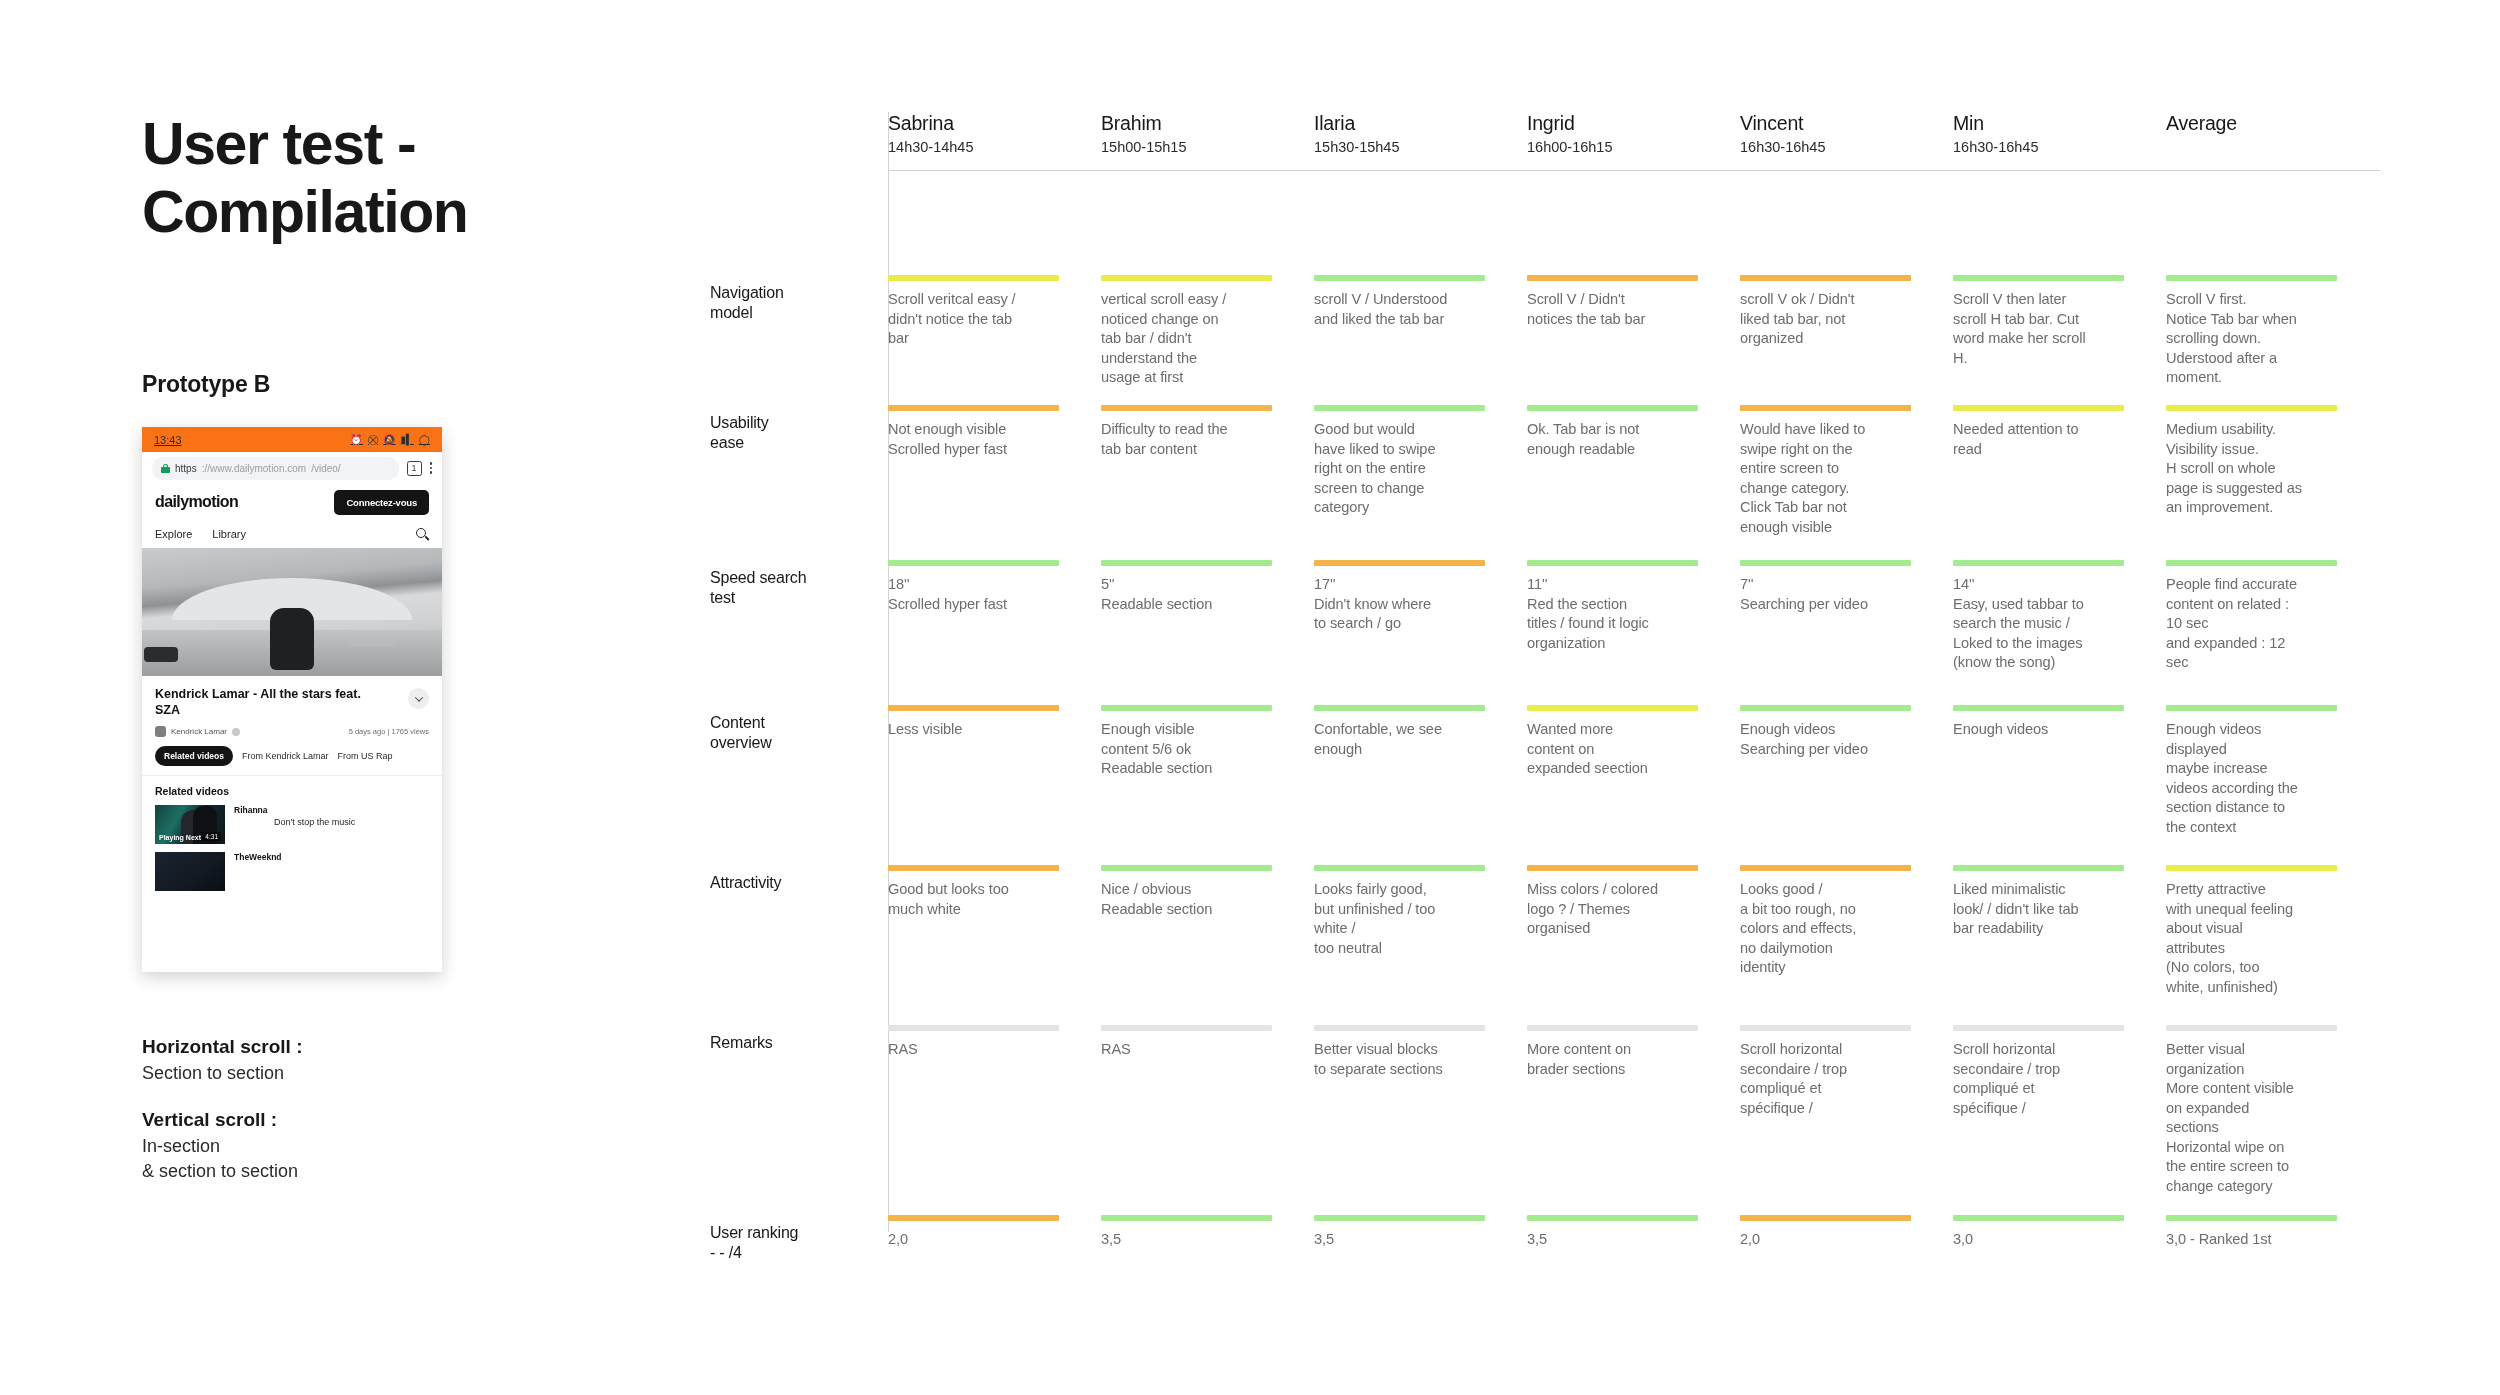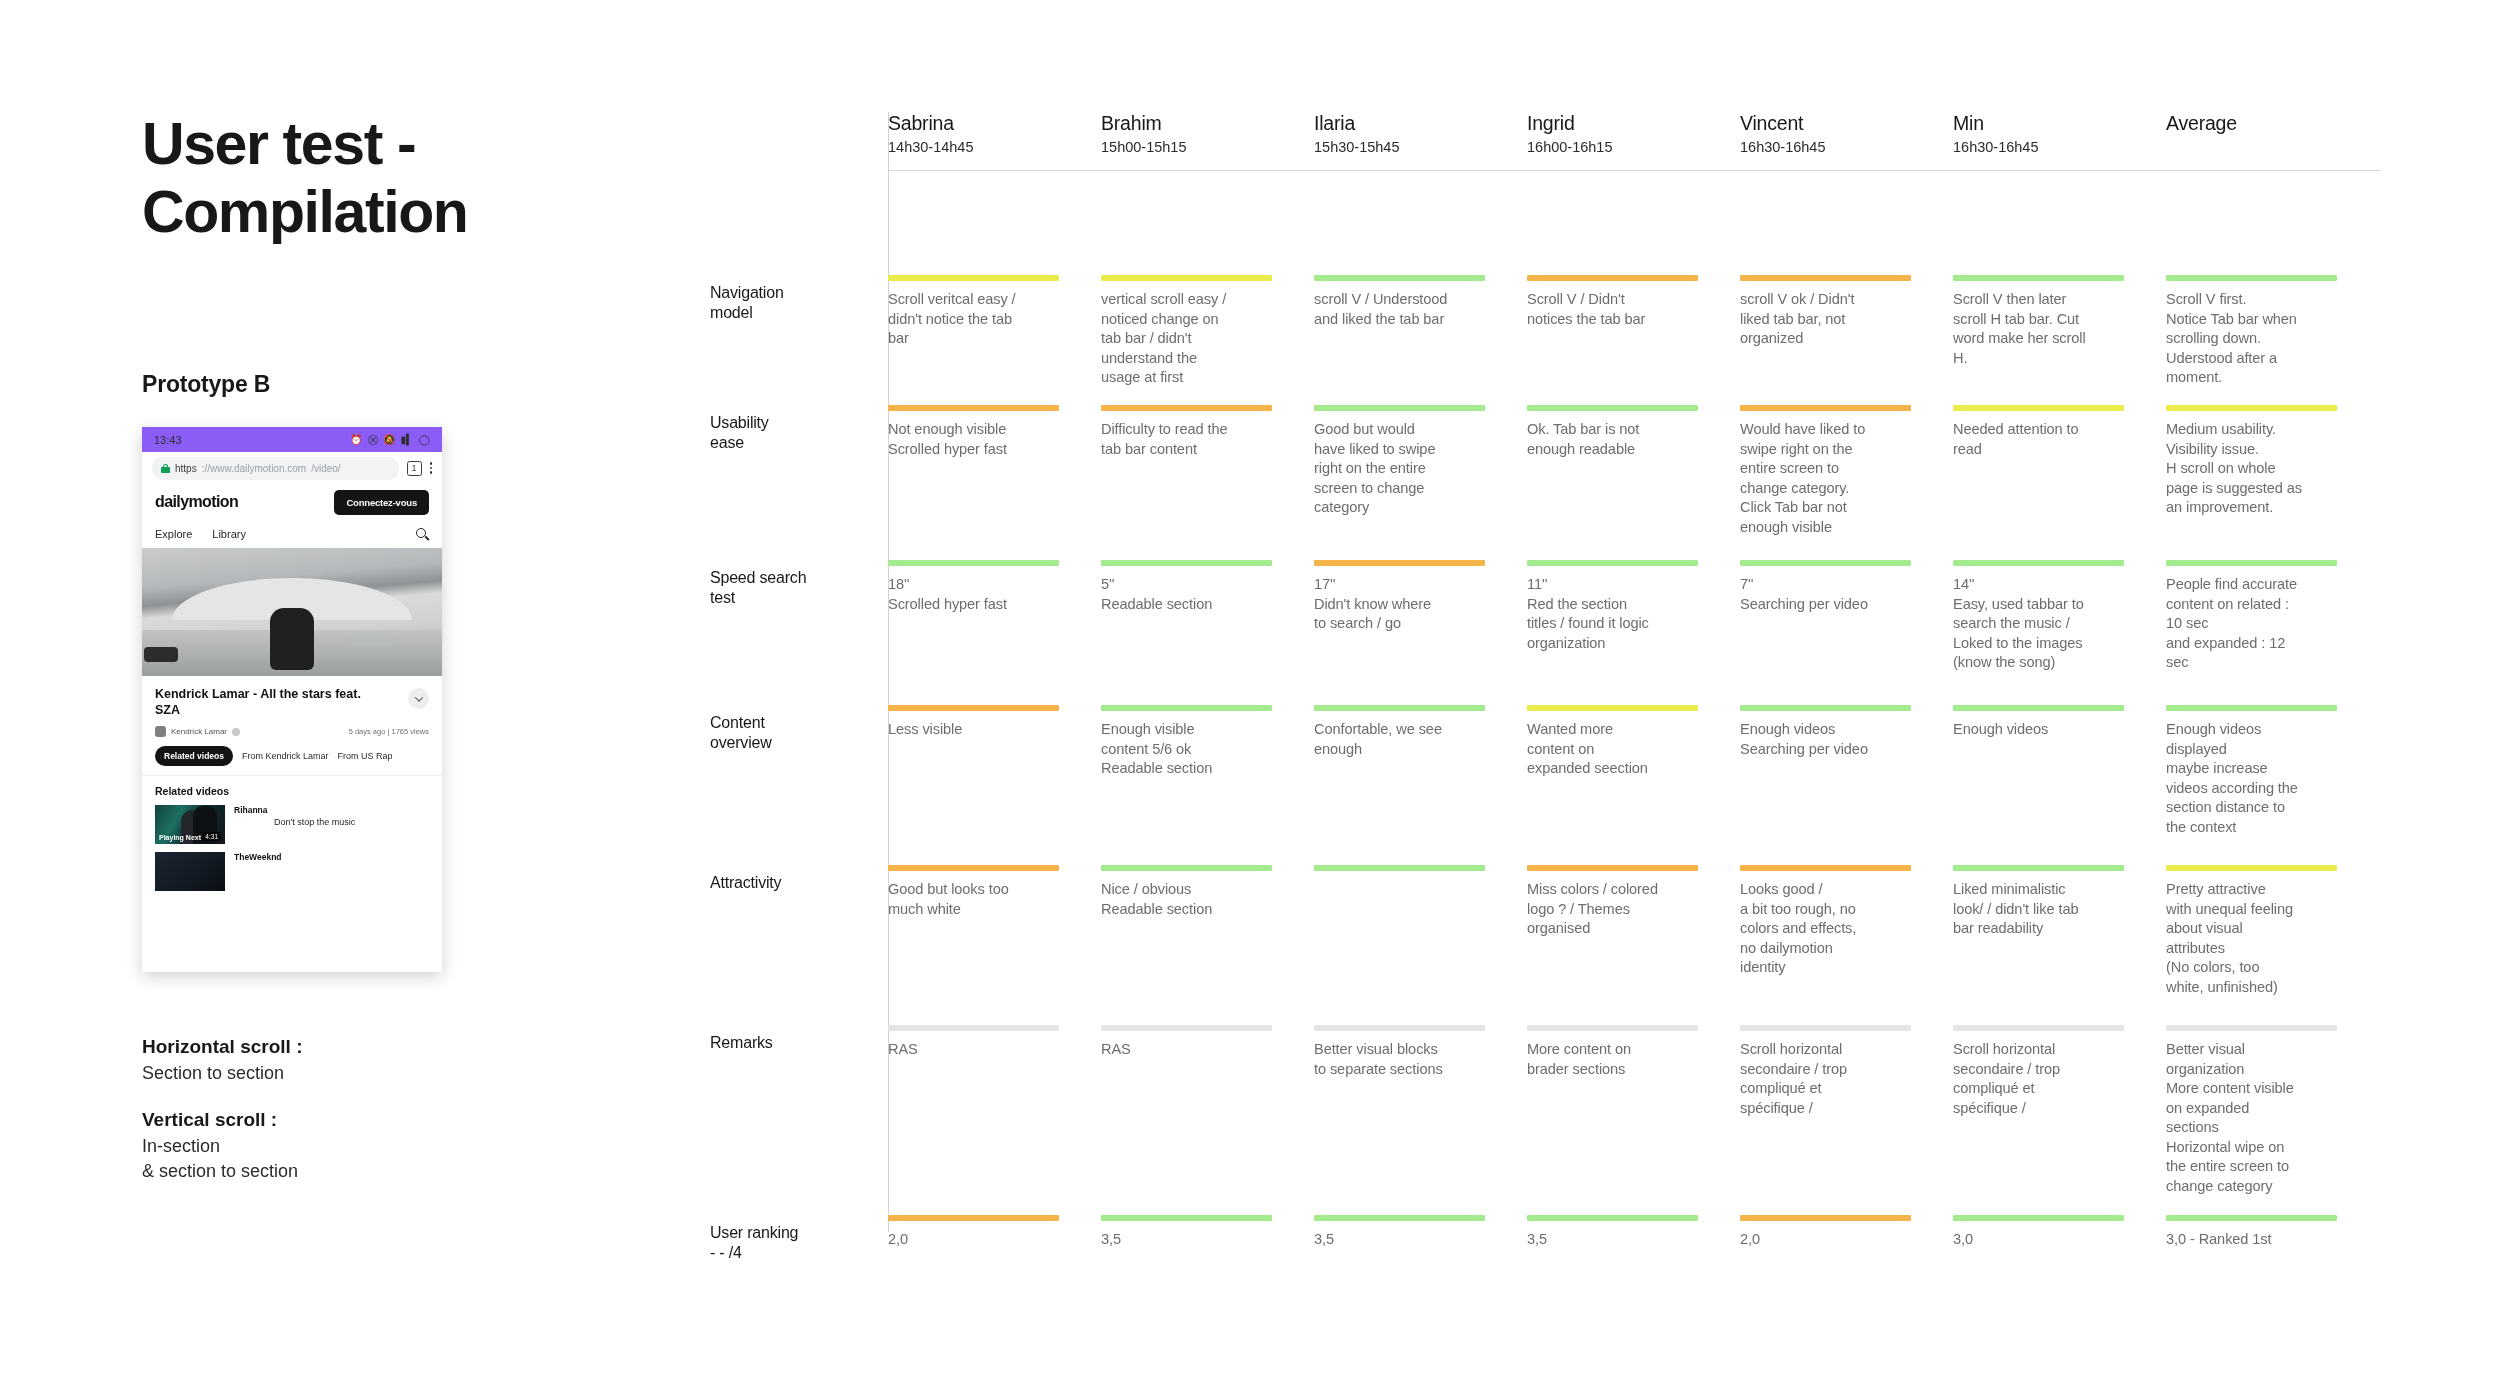--- a/index.html
+++ b/index.html
@@ -26,21 +26,21 @@
   .phone {
     position: absolute; left: 142px; top: 427px;
     width: 300px; height: 545px;
     background: #ffffff;
     box-shadow: 0 5px 16px rgba(0,0,0,0.18);
     overflow: hidden;
   }
   .status-bar {
     height: 25px; display: flex; align-items: center;
     justify-content: space-between; padding: 0 12px;
-    font-size: 11px; color: #2d2d2d; background: #8b5cf6;
+    font-size: 11px; color: #2d2d2d; background: #f97316; text-decoration: underline;
   }
   .status-icons { display: flex; align-items: center; gap: 5px; font-size: 10px; }
   .status-icons span { line-height: 1; }
   .url-bar {
     height: 32px; display: flex; align-items: center; padding: 0 10px; gap: 8px;
     background: #fff;
   }
   .url-pill {
     flex: 1; height: 23px; background: #f1f3f4; border-radius: 12px;
     display: flex; align-items: center; gap: 5px; padding: 0 9px;
@@ -497,20 +497,24 @@
             <div class="celltext">Good but looks too
 much white</div>
           </div>
           <div class="cell">
             <div class="bar" style="background: rgb(164, 235, 143);"></div>
             <div class="celltext">Nice / obvious
 Readable section</div>
           </div>
           <div class="cell">
             <div class="bar" style="background: rgb(164, 235, 143);"></div>
+            <div class="celltext">Looks fairly good,
+but unfinished  / too
+white /
+too neutral</div>
           </div>
           <div class="cell">
             <div class="bar" style="background: rgb(245, 180, 74);"></div>
             <div class="celltext">Miss colors / colored
 logo ? / Themes
 organised</div>
           </div>
           <div class="cell">
             <div class="bar" style="background: rgb(245, 180, 74);"></div>
             <div class="celltext">Looks good /

